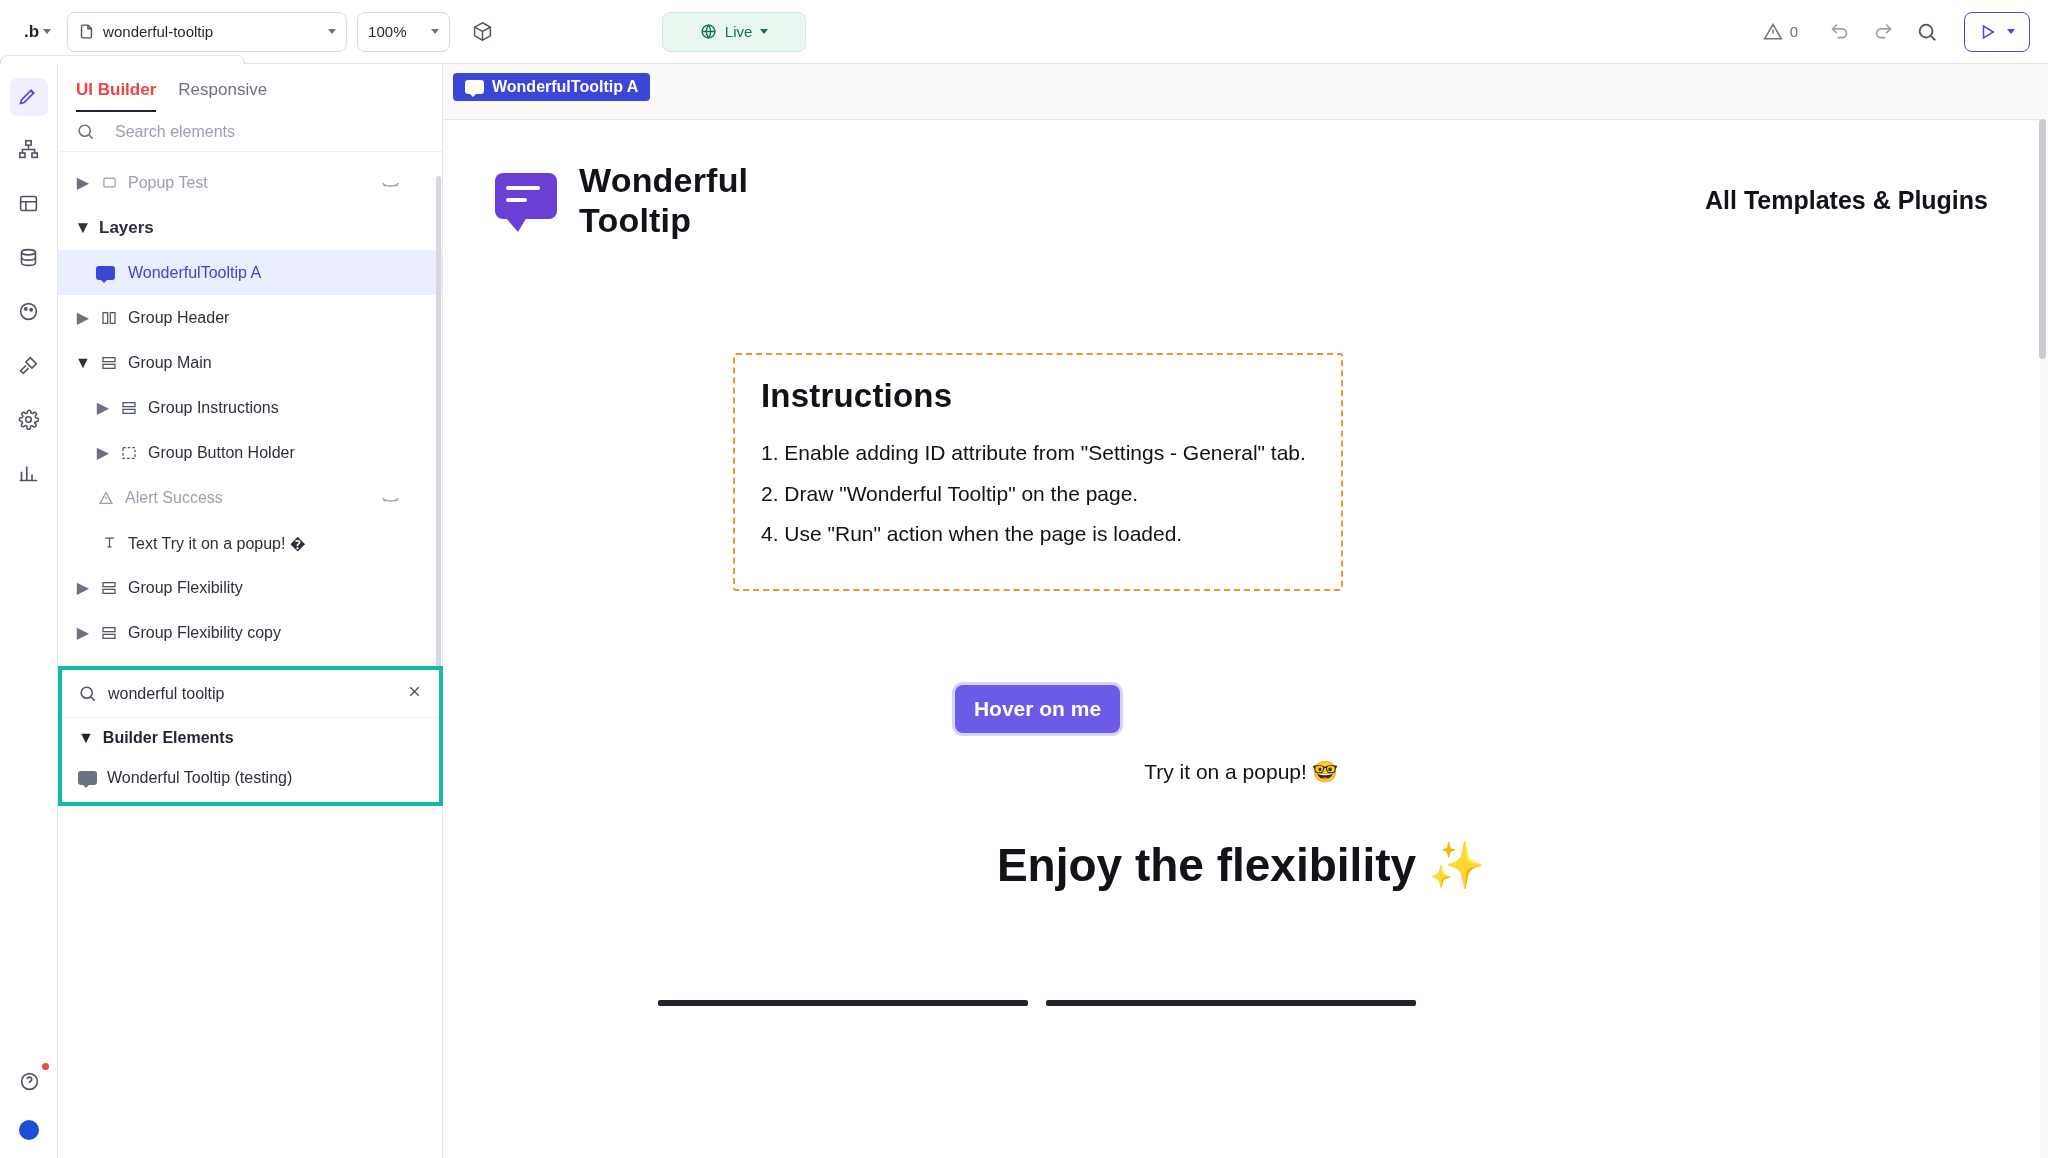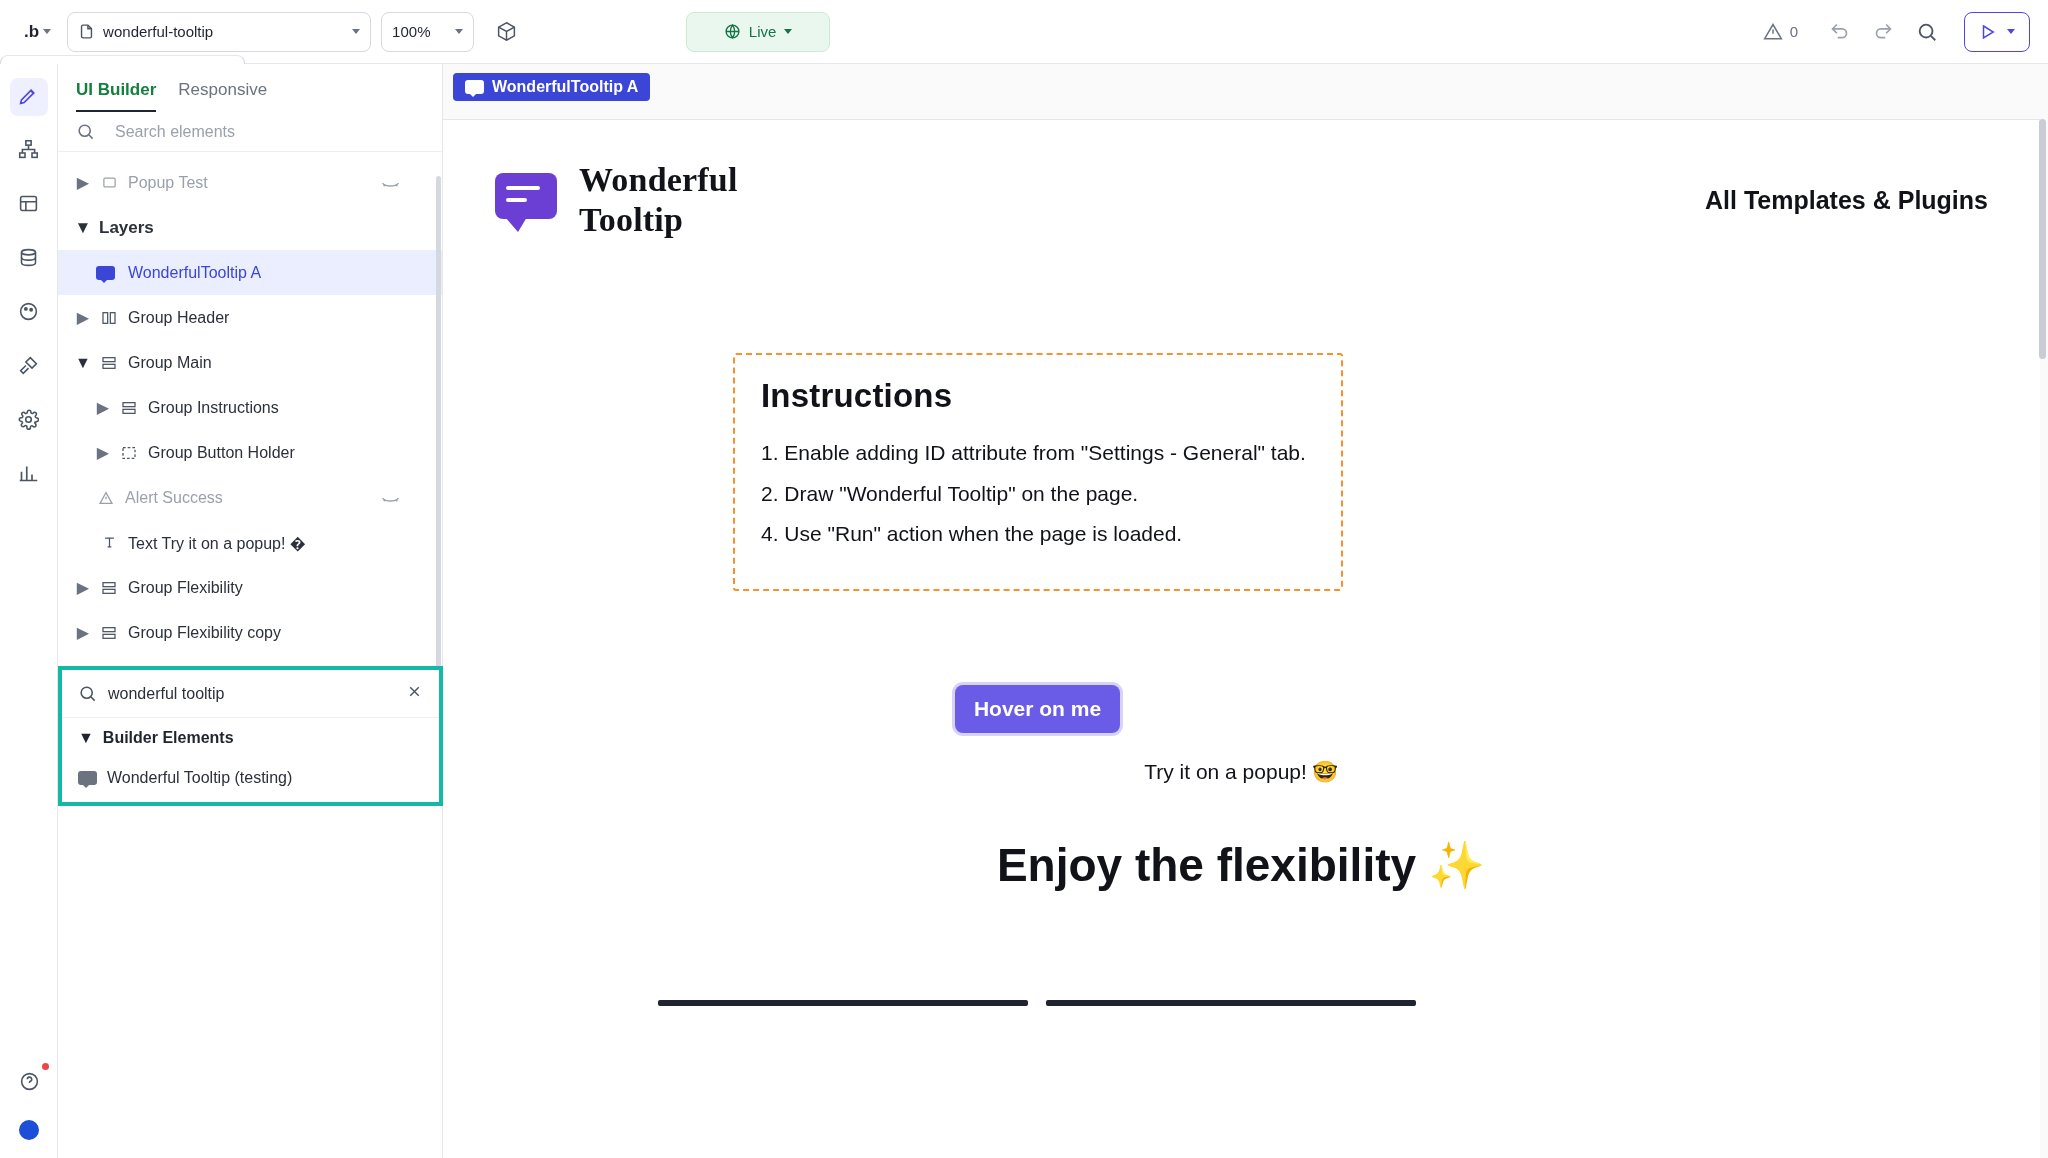--- a/index.html
+++ b/index.html
@@ -21,21 +21,21 @@
     display: flex; align-items: center; gap: 4px;
     font-size: 17px; color: #1f2430; font-weight: 600;
     padding: 4px 6px; border-radius: 6px;
   }
   .caret-sm { width: 0; height: 0; border-left: 4.5px solid transparent; border-right: 4.5px solid transparent; border-top: 5px solid #6b7280; }
   .pill {
     display: flex; align-items: center; height: 40px;
     border: 1px solid #d6d9e0; border-radius: 8px; background: #fff;
     padding: 0 10px; gap: 8px; font-size: 15px; color: #1f2430;
   }
-  .pill.project { width: 304px; justify-content: space-between; }
+  .pill.project { width: 280px; justify-content: space-between; }
   .pill.project .left { display: flex; align-items: center; gap: 8px; overflow: hidden; }
   .pill.page { width: 245px; justify-content: space-between; }
   .pill.zoom { width: 93px; justify-content: space-between; }
   .pill.cube { width: 44px; justify-content: center; border: none; }
   .pill.live {
     width: 144px; justify-content: center; gap: 8px;
     background: #eaf7ef; border: 1px solid #cfe9d8; color: #157347; font-weight: 500;
     margin-left: 148px;
   }
   .icon { display: inline-flex; align-items: center; justify-content: center; }
@@ -62,21 +62,21 @@
   .help-wrap { position: relative; }
   .help-dot { position: absolute; right: -1px; top: -1px; width: 7px; height: 7px; border-radius: 50%; background: #ef4444; }
 
   
   .panel {
     position: absolute; top: 64px; left: 58px; width: 385px; height: 1094px;
     background: #fff; border-right: 1px solid #e5e7eb;
   }
   .panel-tabs { display: flex; gap: 22px; padding: 16px 18px 0 18px; font-size: 17px; }
   .tab { padding-bottom: 10px; color: #6b7280; }
-  .tab.active { color: #15803d; font-weight: 700; border-bottom: 2.5px solid #1f2430; }
+  .tab.active { color: #ef4444; font-weight: 700; border-bottom: 2.5px solid #1f2430; }
   .panel-search {
     display: flex; align-items: center; gap: 20px; padding: 10px 18px;
     border-bottom: 1px solid #eceef2; color: #9aa1ad; font-size: 16px;
   }
   .tree { padding: 8px 0 0 0; font-size: 16px; color: #2b303b; }
   .node { display: flex; align-items: center; height: 45px; padding-left: 18px; gap: 9px; position: relative; }
   .node.sel { background: #eaeeff; color: #3b46d6; }
   .node .arrow { width: 14px; display: inline-flex; justify-content: center; color: #6b7280; }
   .node .arrow.open { color: #2b303b; }
   .node .lbl { white-space: nowrap; }
@@ -110,21 +110,21 @@
     background: #3b46d6; color: #fff; font-size: 16px; font-weight: 600;
     padding: 5px 12px; border-radius: 4px;
   }
   .page-tab .tooltip-badge { background: #fff; }
   .page-tab .tooltip-badge:after { border-top-color: #fff; }
   .page {
     position: absolute; top: 55px; left: 0; width: 1597px; height: 1039px; background: #fff;
     border-top: 1px solid #e5e7eb;
   }
   .site-header { display: flex; align-items: center; justify-content: space-between; padding: 40px 52px 0 52px; }
-  .brand { display: flex; align-items: center; gap: 22px; font-family: Liberation Serif, serif; }
+  .brand { display: flex; align-items: center; gap: 22px; }
   .brand-logo { width: 62px; height: 54px; position: relative; }
   .bubble { width: 62px; height: 46px; background: #6b3fd4; border-radius: 8px; position: relative; }
   .bubble:after { content:""; position: absolute; left: 10px; bottom: -13px; width: 0; height: 0; border-left: 13px solid transparent; border-right: 9px solid transparent; border-top: 15px solid #6b3fd4; }
   .bubble .l1 { position: absolute; left: 11px; top: 13px; width: 34px; height: 4px; background: #fff; border-radius: 2px; }
   .bubble .l2 { position: absolute; left: 11px; top: 25px; width: 21px; height: 4px; background: #fff; border-radius: 2px; }
   .brand-name { font-size: 34px; line-height: 1.18; font-weight: 700; color: #111318; letter-spacing: .2px; }
   .header-link { font-size: 25px; color: #111318; font-weight: 600; }
 
   .instructions {
     position: absolute; left: 290px; top: 233px; width: 610px; padding: 22px 26px 30px 26px;

